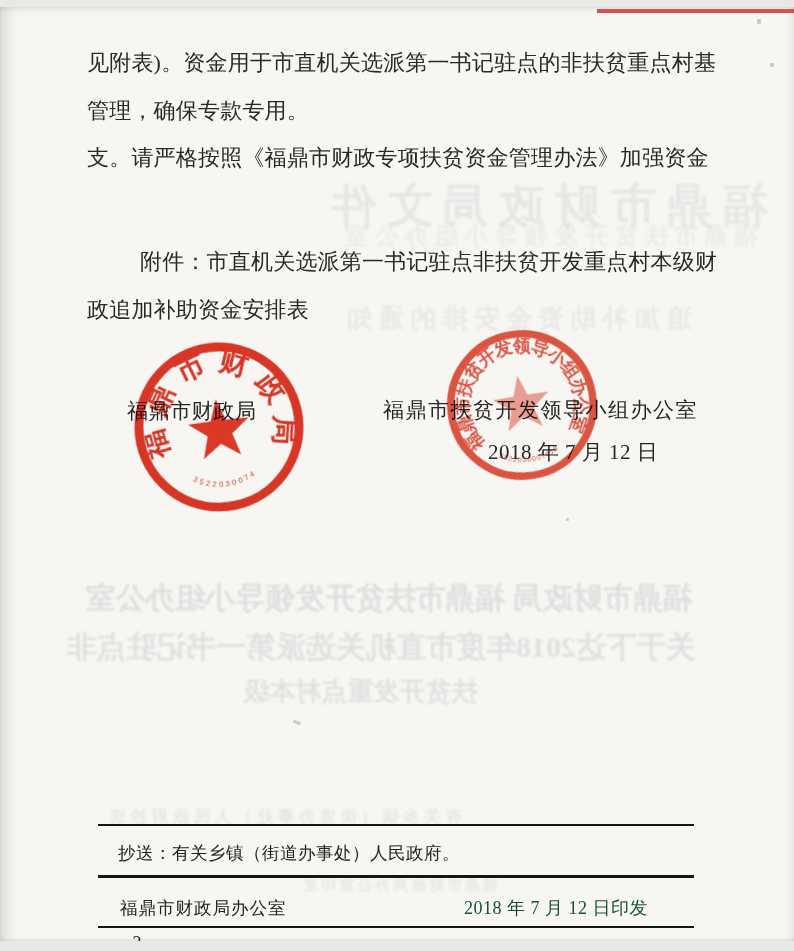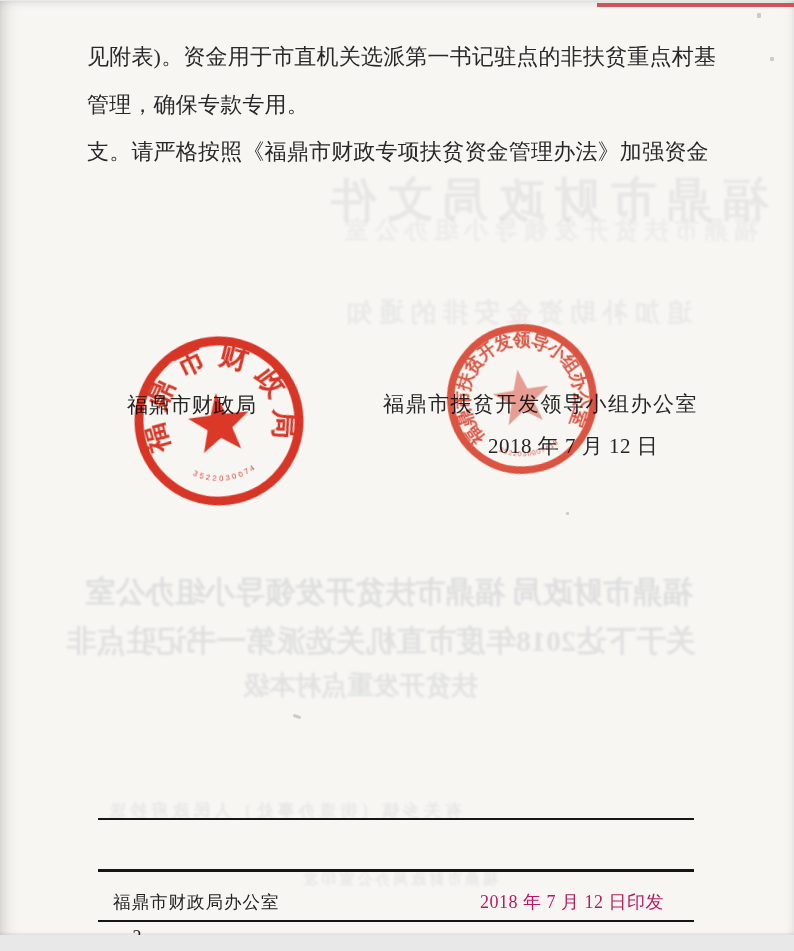--- a/index.html
+++ b/index.html
@@ -1,19 +1,19 @@
 <!DOCTYPE html>
 <html><head>
 <meta charset="utf-8">
 <style>
   html,body { margin:0; padding:0; background:#e8e8e8; }
   .page {
     position: relative;
     width: 794px; height: 934px;
-    margin: 1px auto;
+    margin: 7px auto;
     background: #f7f6f3;
     overflow: hidden;
     font-family: "Liberation Serif", "DejaVu Serif", serif;
     box-shadow: inset 14px 0 16px -12px rgba(60,55,50,.25),
                 inset 0 8px 10px -8px rgba(60,55,50,.18),
                 inset -8px 0 10px -8px rgba(60,55,50,.14),
                 inset 0 -2px 2px rgba(60,55,50,.08);
   }
   
   .red-strip { position:absolute; left:597px; top:2px; width:197px; height:4px; background:#d25257; }
@@ -57,23 +57,23 @@
   .b-f1   { left:105px; top:798px; font-size:17px; letter-spacing:4px;  opacity:.10; }
   .b-f2   { left:300px; top:869px; font-size:15px; letter-spacing:3px;  opacity:.10; }
 
   
   .rule { position:absolute; left:98px; width:596px; background:#161616; }
   .rule-1 { top:817px; height:2px; }
   .rule-2 { top:868px; height:3px; }
   .rule-3 { top:919px; height:2px; }
   .footer-cc { position:absolute; left:118px; top:834px; font-size:17.5px; color:#222;
                letter-spacing:0.5px; white-space:nowrap; }
-  .footer-issuer { position:absolute; left:113px; top:889px; font-size:17.5px; color:#222;
+  .footer-issuer { position:absolute; left:120px; top:889px; font-size:17.5px; color:#222;
                    letter-spacing:1px; white-space:nowrap; }
-  .footer-printdate { position:absolute; right:130px; top:889px; font-size:18px; color:#be185d;
+  .footer-printdate { position:absolute; right:146px; top:889px; font-size:18px; color:#14532d;
                       letter-spacing:0.5px; white-space:nowrap; }
   .page-number { position:absolute; left:116px; top:926px; font-size:18px; color:#222;
                  letter-spacing:3px; white-space:nowrap; }
 </style>
 </head>
 <body>
 
 <div class="page">
 
   <div class="red-strip"></div>
@@ -90,20 +90,24 @@
   <div class="bleed b-c3">扶贫开发重点村本级</div>
   <div class="bleed b-f1">有关乡镇（街道办事处）人民政府抄送</div>
   <div class="bleed b-f2">福鼎市财政局办公室印发</div>
 
   <div class="body-text">
     <div>见附表)。资金用于市直机关选派第一书记驻点的非扶贫重点村基</div>
     <div>管理，确保专款专用。</div>
     <div>支。请严格按照《福鼎市财政专项扶贫资金管理办法》加强资金</div>
   </div>
 
+  <div class="attach-text">
+    <div class="indent">附件：市直机关选派第一书记驻点非扶贫开发重点村本级财</div>
+    <div>政追加补助资金安排表</div>
+  </div>
 
   <div class="sig sig-left-org">福鼎市财政局</div>
   <div class="sig sig-right-org">福鼎市扶贫开发领导小组办公室</div>
   <div class="sig sig-date">2018 年 7 月 12 日</div>
 
   <svg class="seal seal-left" width="190" height="190" viewBox="0 0 190 190">
     <circle cx="95" cy="95" r="80" fill="none" stroke="#dc2817" stroke-width="9"></circle>
     <path id="sealL-arc" d="M44.3 118.7 A56 56 0 1 1 145.7 118.7" fill="none"></path>
     <text font-size="29" fill="#dc2817" font-weight="bold" textLength="222" lengthAdjust="spacing" font-family="Liberation Serif, DejaVu Serif, serif">
       <textPath href="#sealL-arc" startOffset="2">福鼎市财政局</textPath>
@@ -122,20 +126,21 @@
       <textPath href="#sealR-arc" startOffset="2">福鼎市扶贫开发领导小组办公室</textPath>
     </text>
     <polygon fill="#e04936" fill-opacity="0.55" points="85,55 92.1,75.3 113.5,75.7 96.4,88.7 102.6,109.3 85,97 67.4,109.3 73.6,88.7 56.5,75.7 77.9,75.3"></polygon>
     <path id="sealR-code" d="M51.7 132.5 A58 58 0 0 0 118.3 132.5" fill="none"></path>
     <text font-size="7" fill="#e04936" textLength="64" lengthAdjust="spacing" font-family="Liberation Sans, sans-serif">
       <textPath href="#sealR-code" startOffset="2">3522030007418</textPath>
     </text>
   </svg>
 
   <div class="rule rule-1"></div>
+  <div class="footer-cc">抄送：有关乡镇（街道办事处）人民政府。</div>
   <div class="rule rule-2"></div>
   <div class="footer-issuer">福鼎市财政局办公室</div>
   <div class="footer-printdate">2018 年 7 月 12 日印发</div>
   <div class="rule rule-3"></div>
   <div class="page-number">- 2 -</div>
 
   <div class="bottom-band"></div>
   <div class="blue-tick"></div>
 
 </div>

